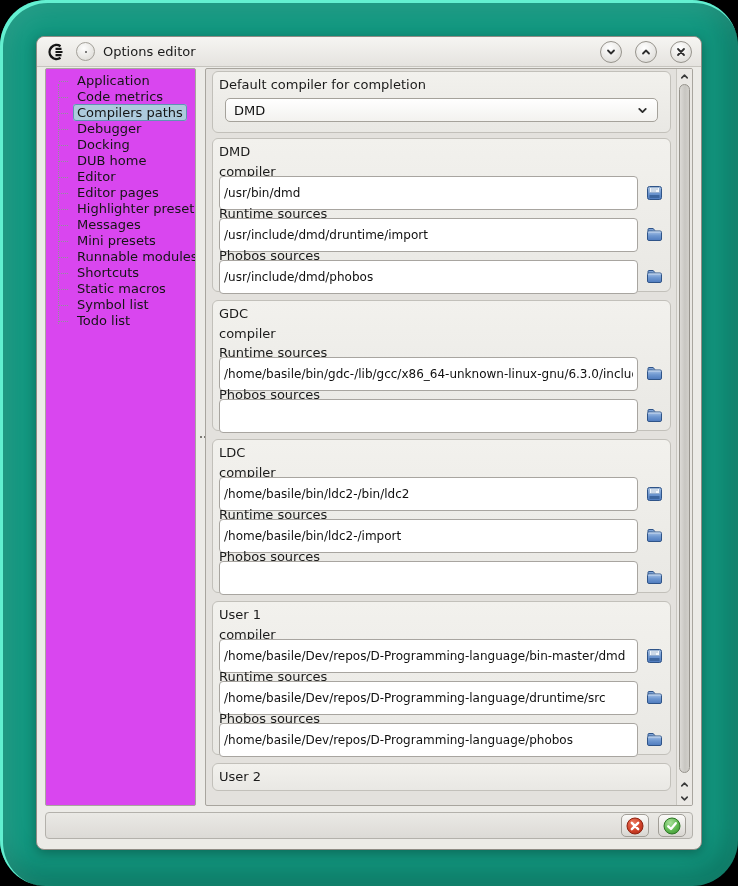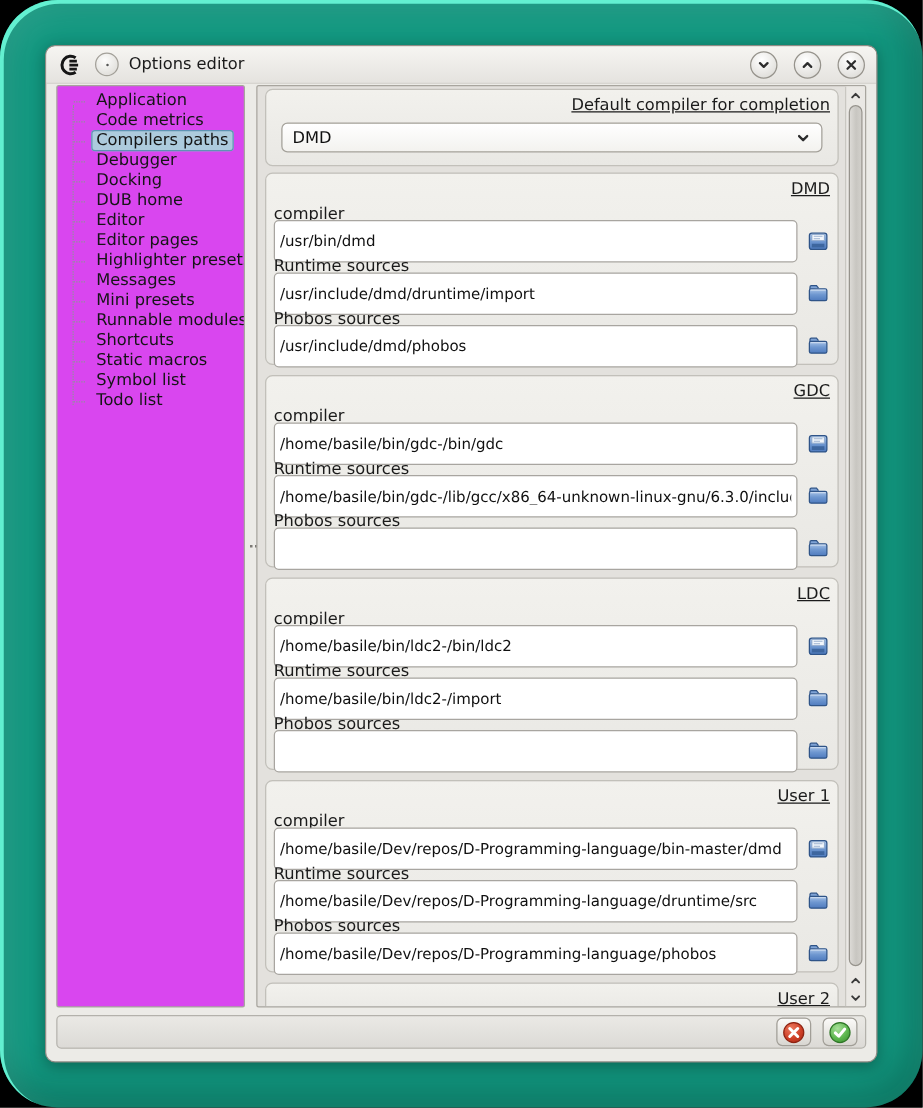--- a/index.html
+++ b/index.html
@@ -44,21 +44,21 @@
   
   .splitter{width:9px;display:flex;align-items:center;justify-content:center;cursor:col-resize;}
   .splitter-grip{width:2px;height:2px;background:#7C7A75;box-shadow:4px 0 0 #7C7A75;}
 
   
   .main-panel{flex:1;position:relative;background:#E3E1DD;border:1px solid #A8A59E;border-radius:2px;overflow:hidden;}
   .panel-scroll{position:absolute;left:0;top:0;right:16px;bottom:0;overflow:hidden;padding:2px 2px 0 3px;}
 
   .group{border:1px solid #C2C0BA;border-radius:6px;background:linear-gradient(#F2F1ED,#E9E8E4);
     margin:0 3px 8px 3px;padding:4px 6px;}
-  .group-title{text-align:right;font-size:13px;line-height:18px;color:#1b1b1b;text-decoration:underline;}
+  .group-title{text-align:left;font-size:13px;line-height:18px;color:#1b1b1b;}
   .plabel{font-size:13px;line-height:16px;margin-top:3px;color:#1b1b1b;}
   .prow{display:flex;align-items:center;gap:6px;margin-top:2px;height:21px;}
   .path-input{flex:1;height:34px;border:1px solid #A8A5A0;border-radius:4px;background:#FFFFFF;
     font-family:"DejaVu Sans","Liberation Sans",sans-serif;font-size:12px;color:#101010;padding:0 4px;outline:none;}
   .icon-btn{width:20px;height:20px;border:none;background:transparent;padding:0;display:flex;
     align-items:center;justify-content:center;cursor:pointer;}
 
   .combo{height:24px;margin:4px 6px 8px 6px;border:1px solid #A5A29B;border-radius:5px;
     background:linear-gradient(#FFFFFF,#F3F2EF);display:flex;align-items:center;padding:0 8px;
     font-size:13px;color:#101010;cursor:pointer;}
@@ -277,32 +277,20 @@
     </div>
   </div>
 </div>
   </div>
 
   <div class="group">
     <div class="group-title">GDC</div>
     <div class="group-body">
   <div>
     <div class="plabel field-label">compiler</div>
-    <div class="prow">
-      <input class="path-input" type="text" aria-label="compiler" value="/home/basile/bin/gdc-/bin/gdc" style="">
-      <button class="icon-btn">
-        <svg class="icon-file" width="19" height="19" viewBox="0 0 19 19">
-          <rect x="2.5" y="3.5" width="14" height="13" rx="2" fill="url(#gFolder)" stroke="#2F5488" stroke-width="1"></rect>
-          <path d="M4.5 4.5 h10 v5 h-10 z" fill="#F3F7FC" stroke="#8FA9CC" stroke-width="0.8"></path>
-          <path d="M6 6 h7 M6 8 h5" stroke="#9DB2CF" stroke-width="0.9"></path>
-          <rect x="4.5" y="12" width="10" height="3" fill="#3D669F"></rect>
-        </svg>
-
-      </button>
-    </div>
   </div>
 
   <div>
     <div class="plabel field-label">Runtime sources</div>
     <div class="prow">
       <input class="path-input" type="text" aria-label="Runtime sources" value="/home/basile/bin/gdc-/lib/gcc/x86_64-unknown-linux-gnu/6.3.0/include" style="">
       <button class="icon-btn">
 
         <svg class="icon-folder" width="19" height="19" viewBox="0 0 19 19">
           <path d="M3 6.5 v-2 a1 1 0 0 1 1-1 h4.2 l1.6 2" fill="#7FA3D6" stroke="#2F5488" stroke-width="1"></path>

